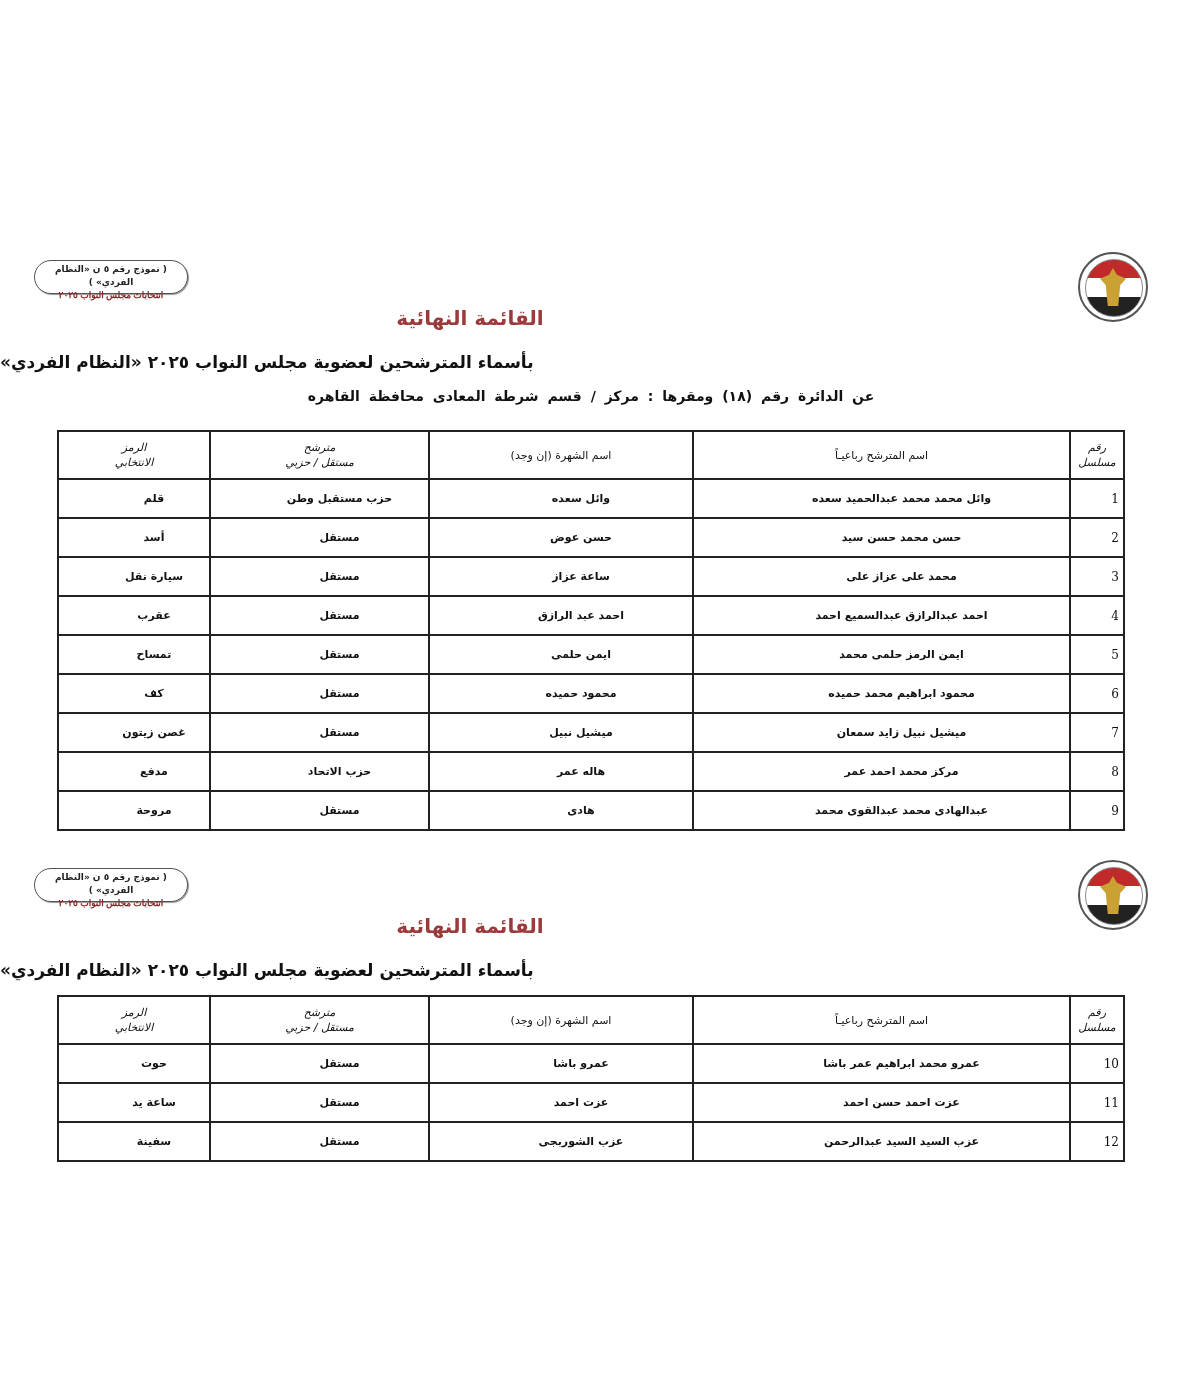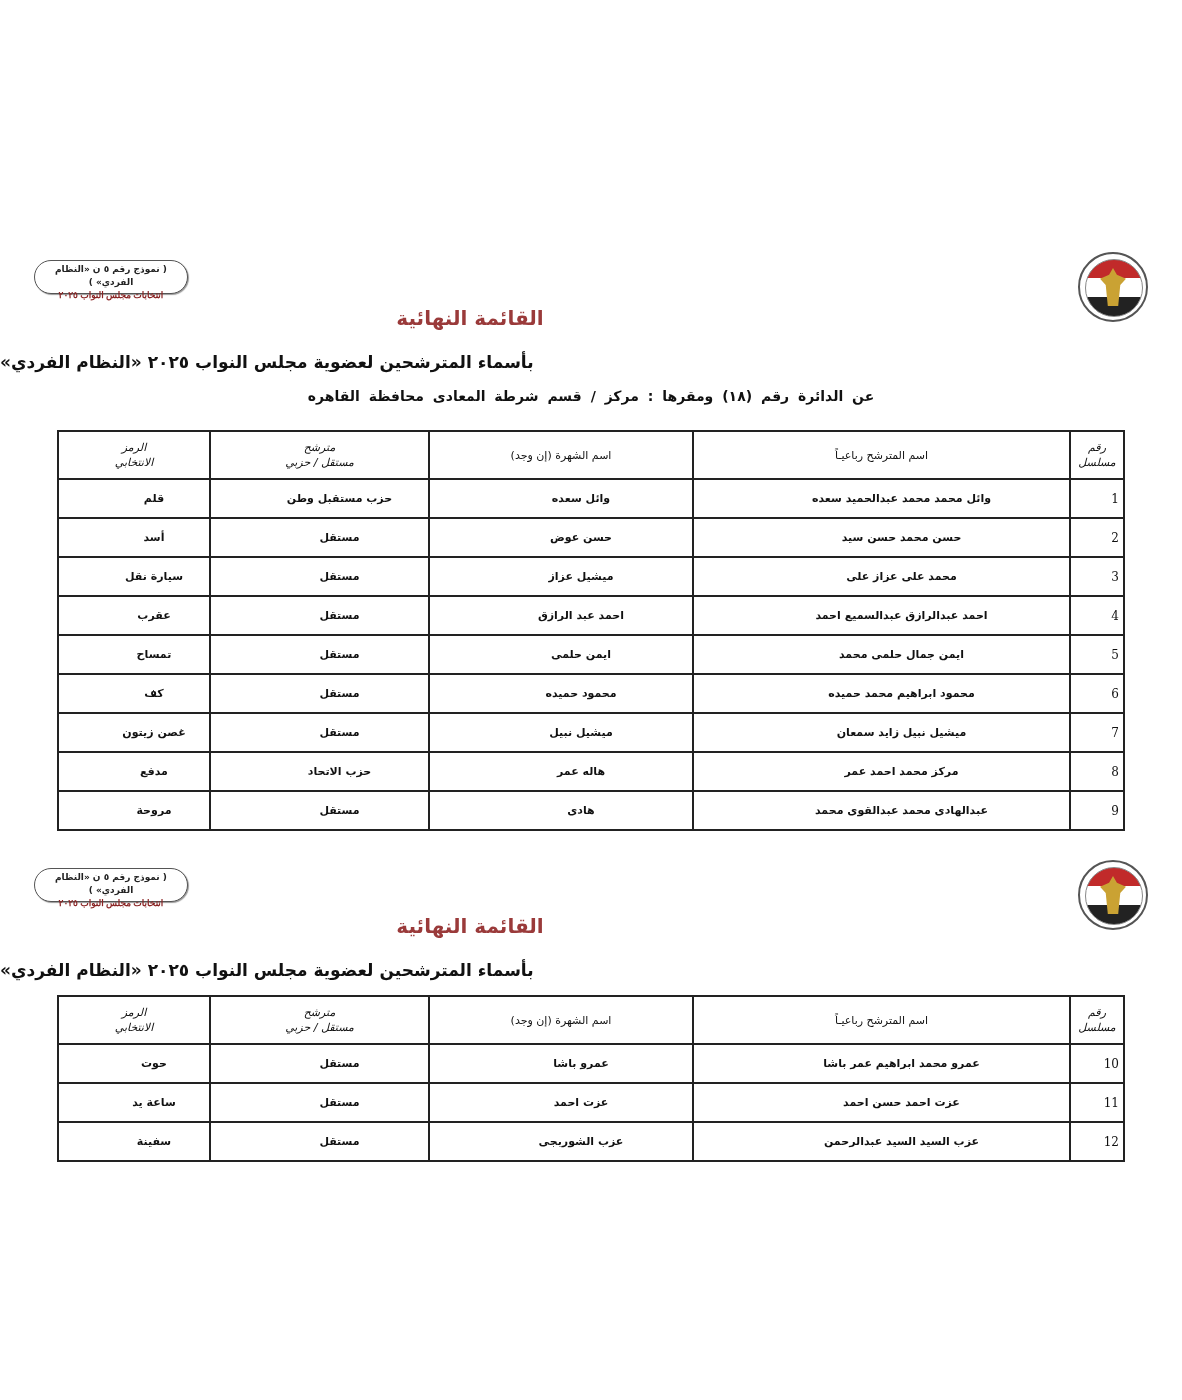--- a/index.html
+++ b/index.html
@@ -127,34 +127,34 @@
       <tr>
         <td class="num">2</td>
         <td>حسن محمد حسن سيد</td>
         <td>حسن عوض</td>
         <td>مستقل</td>
         <td>أسد</td>
       </tr>
       <tr>
         <td class="num">3</td>
         <td>محمد على عزاز على</td>
-        <td>ميشيل عزاز</td>
+        <td>ساعة عزاز</td>
         <td>مستقل</td>
         <td>سيارة نقل</td>
       </tr>
       <tr>
         <td class="num">4</td>
         <td>احمد عبدالرازق عبدالسميع احمد</td>
         <td>احمد عبد الرازق</td>
         <td>مستقل</td>
         <td>عقرب</td>
       </tr>
       <tr>
         <td class="num">5</td>
-        <td>ايمن جمال حلمى محمد</td>
+        <td>ايمن الرمز حلمى محمد</td>
         <td>ايمن حلمى</td>
         <td>مستقل</td>
         <td>تمساح</td>
       </tr>
       <tr>
         <td class="num">6</td>
         <td>محمود ابراهيم محمد حميده</td>
         <td>محمود حميده</td>
         <td>مستقل</td>
         <td>كف</td>

